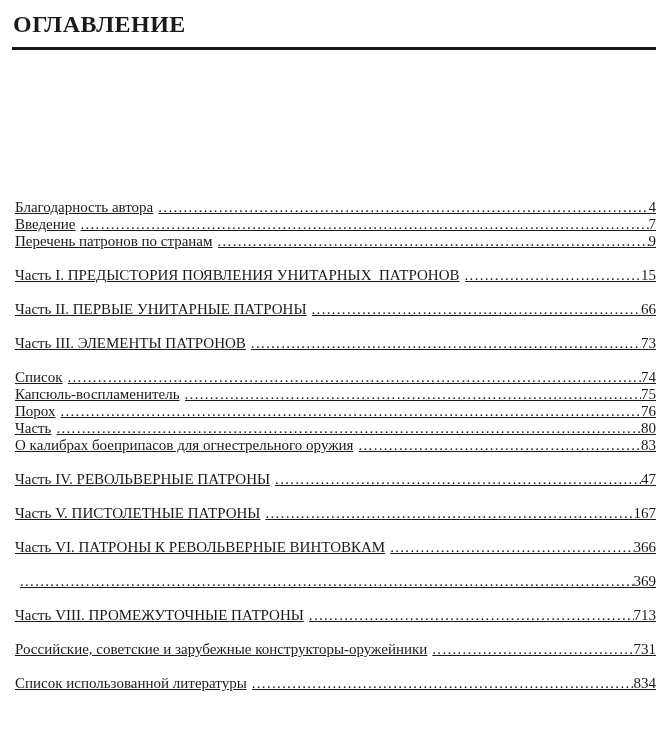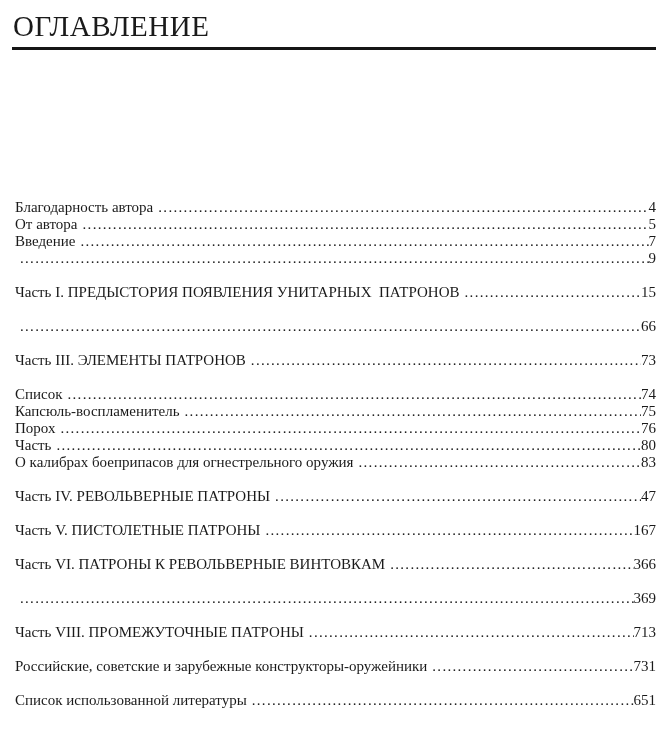--- a/index.html
+++ b/index.html
@@ -14,23 +14,23 @@
     background: var(--bg, #ffffff);
     color: var(--text, #1a1a1a);
     font-family: "Liberation Serif", serif;
     overflow: hidden;
   }
   .title {
     position: absolute;
     left: 13px;
     top: 11px;
     margin: 0;
-    font-size: 29px;
+    font-size: 24px;
     line-height: 1.1;
-    font-weight: normal;
+    font-weight: bold;
     letter-spacing: 0.5px;
     color: var(--text, #1a1a1a);
   }
   .rule {
     position: absolute;
     left: 12px;
     right: 14px;
     top: 47px;
     height: 2.5px;
     background: var(--rule, #161616);
@@ -40,20 +40,21 @@
     left: 15px;
     right: 14px;
     top: 199px;
   }
   .row {
     display: flex;
     align-items: flex-start;
     height: 17px;
     line-height: 17px;
     font-size: 15px;
+    text-decoration: underline;
   }
   .row.gap-above {
     margin-top: 17px;
   }
   .label {
     flex: 0 0 auto;
     white-space: pre; 
   }
   .leader {
     flex: 1 1 auto;
@@ -78,39 +79,36 @@
 <div class="page">
   <h1 class="title">ОГЛАВЛЕНИЕ</h1>
   <div class="rule"></div>
   <div class="toc" id="toc-list">
       <div class="row level-front">
     <span class="label">Благодарность автора</span>
     <span class="leader"></span>
     <span class="page-num">4</span>
   </div>
       <div class="row level-front">
-    <span class="label">От автора</span>
-    <span class="leader"></span>
-    <span class="page-num">5</span>
-  </div>
-      <div class="row level-front">
     <span class="label">Введение</span>
     <span class="leader"></span>
     <span class="page-num">7</span>
   </div>
       <div class="row level-front">
+    <span class="label">Перечень патронов по странам</span>
     <span class="leader"></span>
     <span class="page-num">9</span>
   </div>
       <div class="row gap-above level-part">
     <span class="label">Часть I. ПРЕДЫСТОРИЯ ПОЯВЛЕНИЯ УНИТАРНЫХ  ПАТРОНОВ</span>
     <span class="leader"></span>
     <span class="page-num">15</span>
   </div>
       <div class="row gap-above level-part">
+    <span class="label">Часть II. ПЕРВЫЕ УНИТАРНЫЕ ПАТРОНЫ</span>
     <span class="leader"></span>
     <span class="page-num">66</span>
   </div>
       <div class="row gap-above level-part">
     <span class="label">Часть III. ЭЛЕМЕНТЫ ПАТРОНОВ</span>
     <span class="leader"></span>
     <span class="page-num">73</span>
   </div>
       <div class="row gap-above level-element">
     <span class="label">Список</span>
@@ -162,16 +160,16 @@
     <span class="page-num">713</span>
   </div>
       <div class="row gap-above level-back">
     <span class="label">Российские, советские и зарубежные конструкторы-оружейники</span>
     <span class="leader"></span>
     <span class="page-num">731</span>
   </div>
       <div class="row gap-above level-back">
     <span class="label">Список использованной литературы</span>
     <span class="leader"></span>
-    <span class="page-num">651</span>
+    <span class="page-num">834</span>
   </div>
     </div>
 </div>
 
 </body></html>

